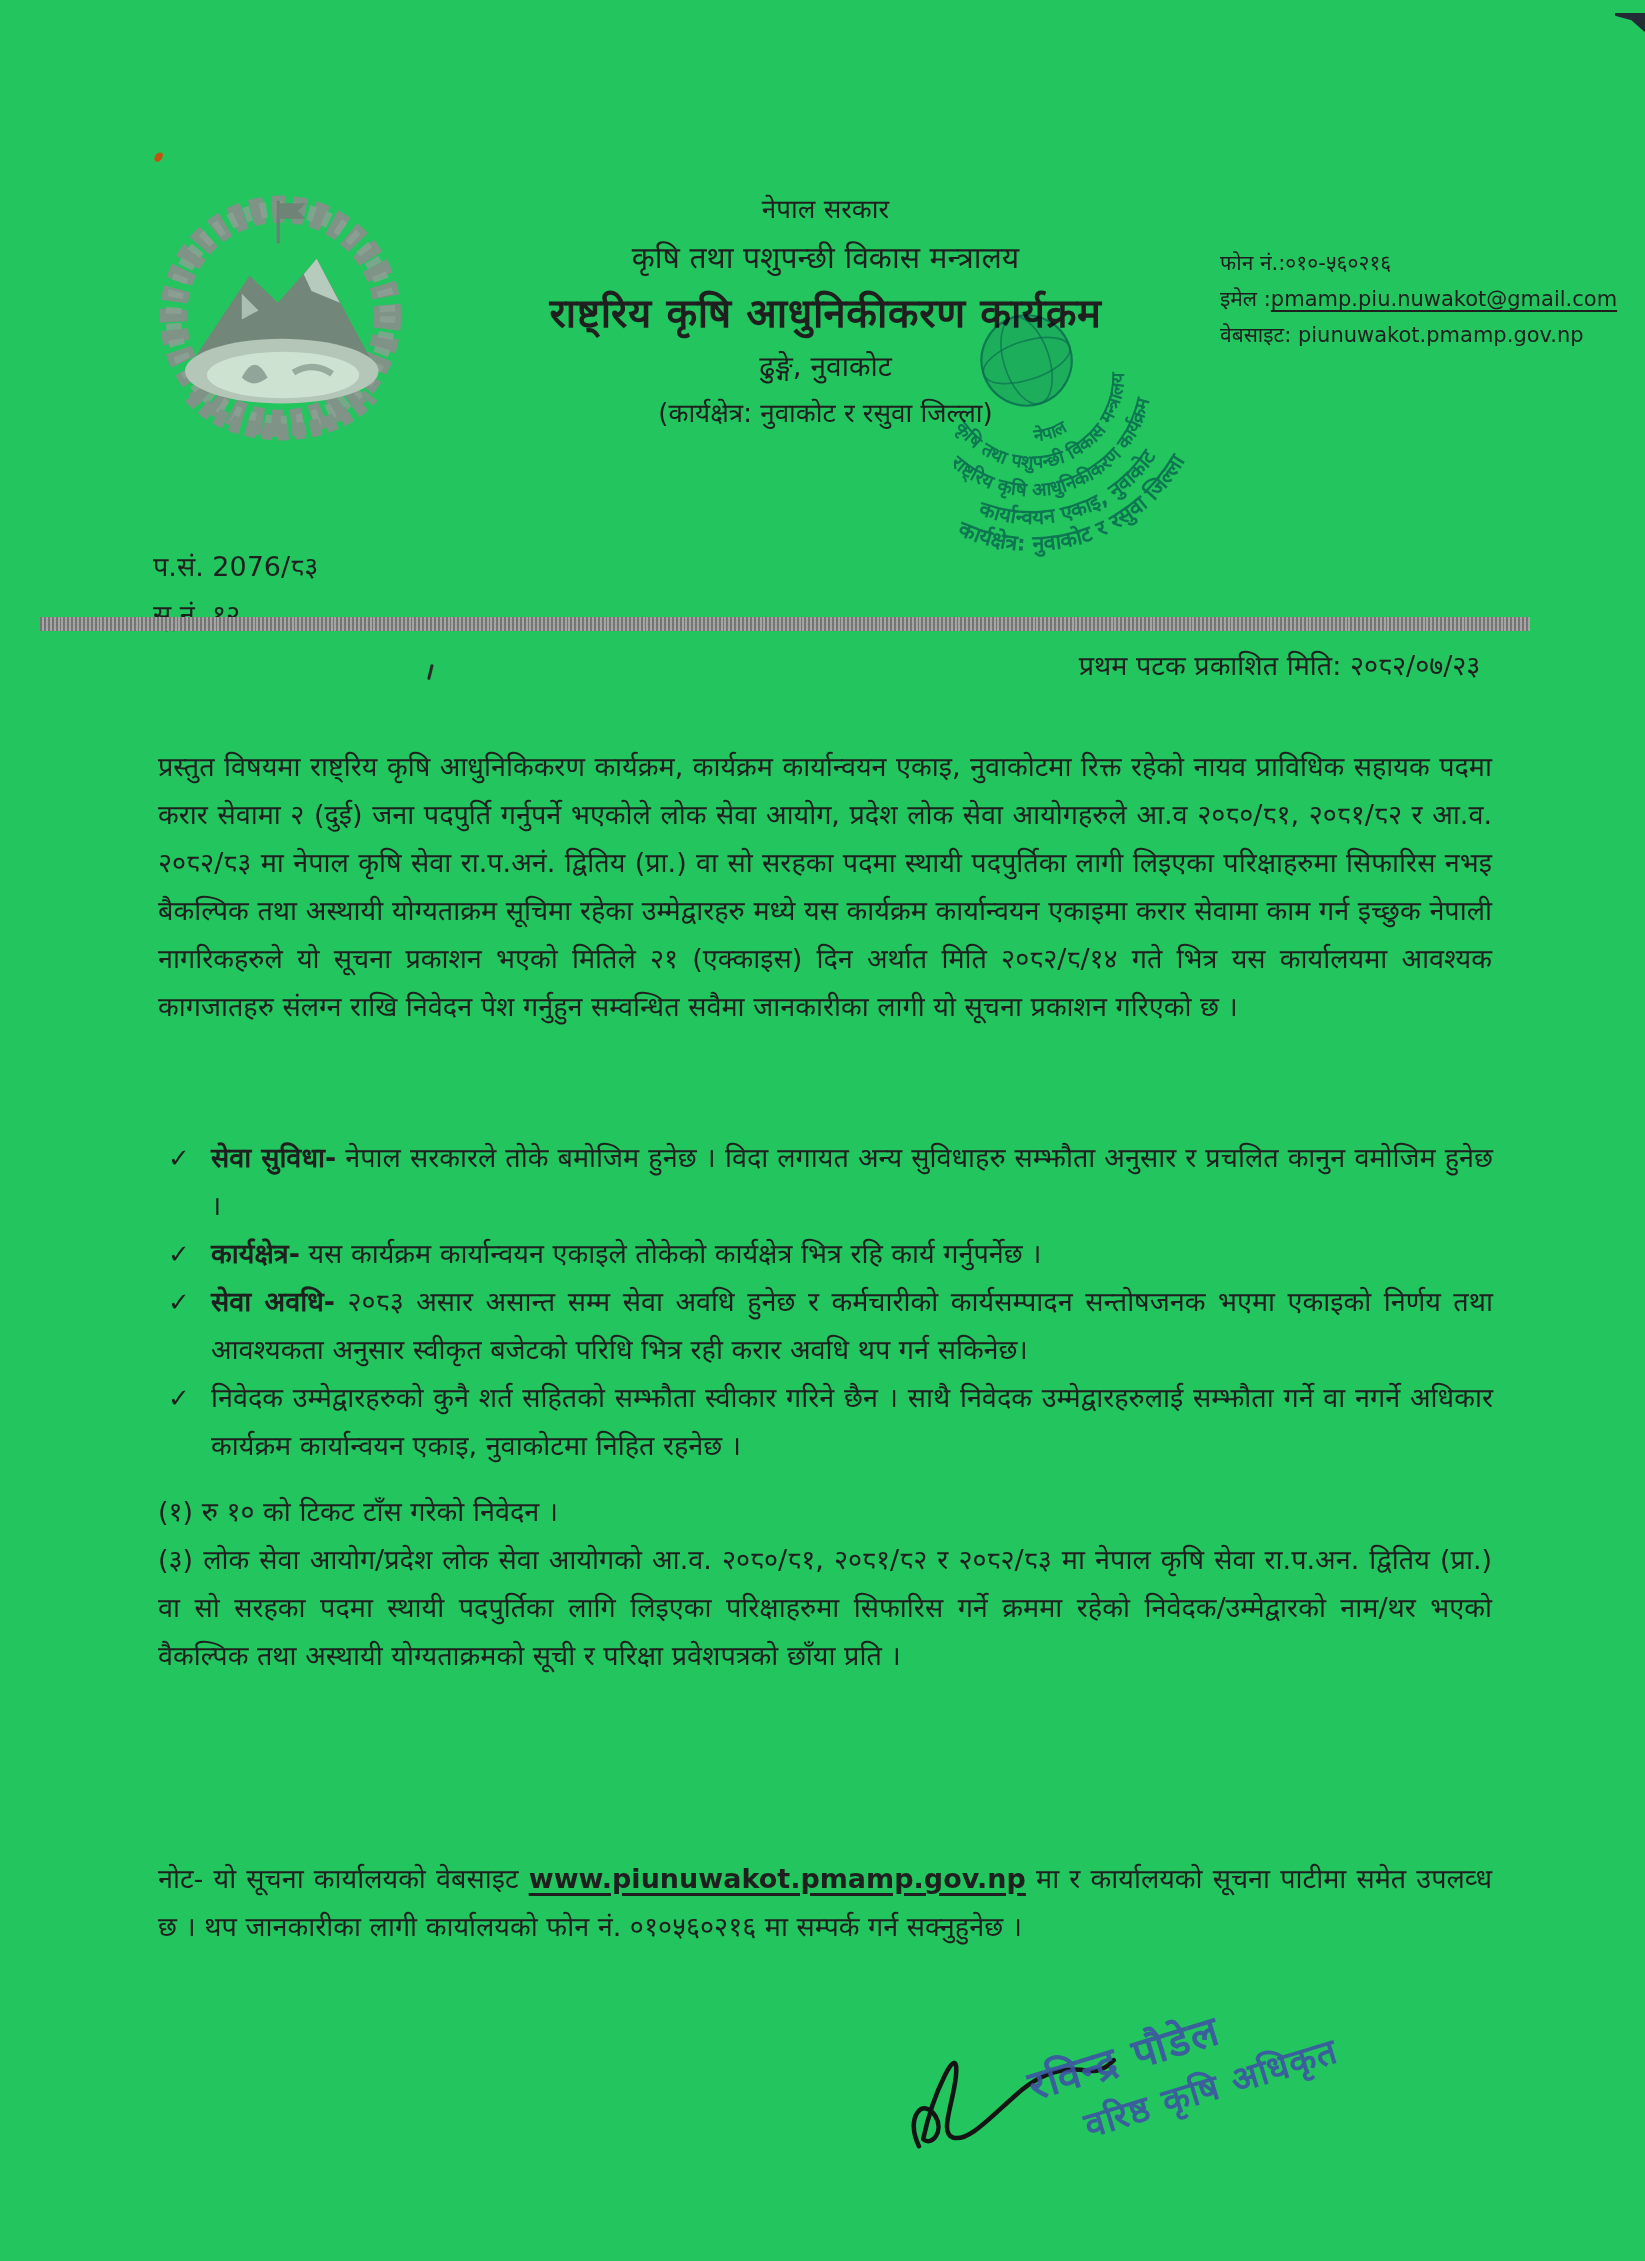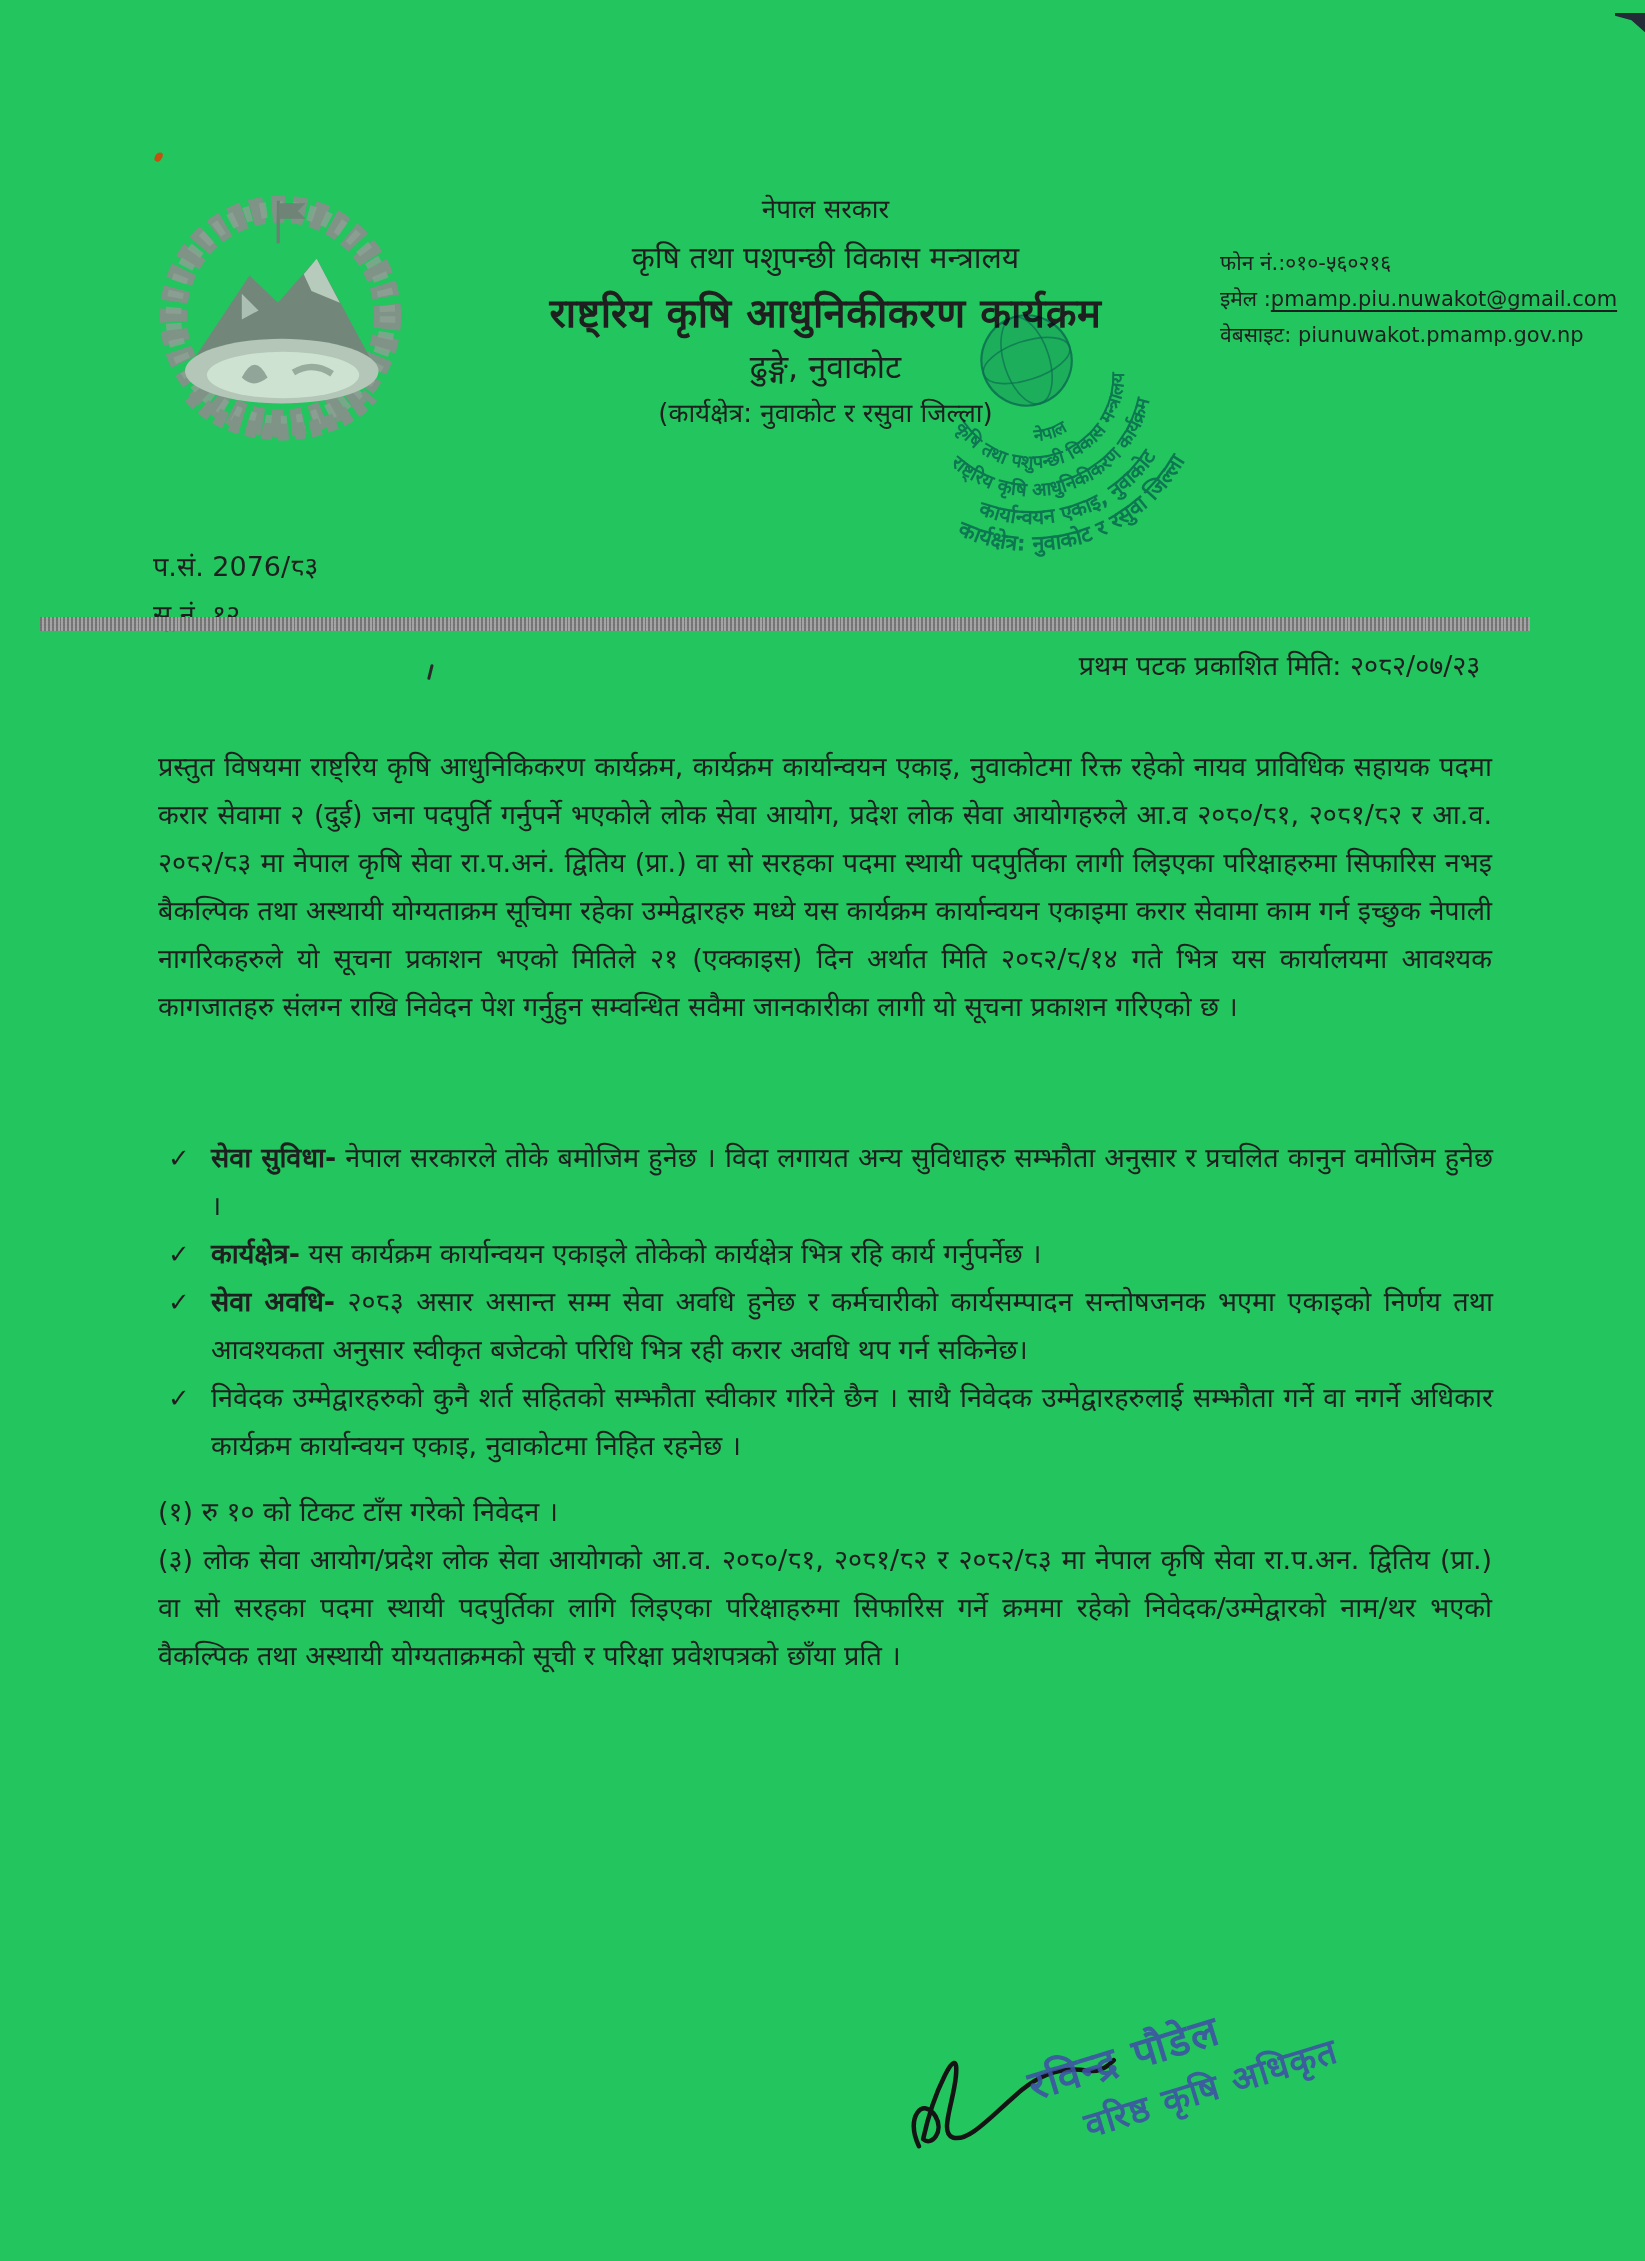--- a/index.html
+++ b/index.html
@@ -12,21 +12,21 @@
     color:#1f1f1f;
     overflow:hidden;
   }
   
   .emblem{position:absolute;left:145px;top:184px;}
   .hdr-center{position:absolute;left:387px;top:192px;width:877px;text-align:center;}
   .hdr-gov{font-size:26px;line-height:34px;margin-bottom:11.6px;}
   .hdr-ministry{font-size:30px;line-height:39px;margin-bottom:10.3px;}
   .hdr-program{font-size:40px;line-height:52px;font-weight:bold;margin-bottom:11.6px;letter-spacing:0.6px;}
   .hdr-unit{font-size:37px;line-height:48px;font-weight:bold;margin-bottom:17px;}
-  .hdr-place{font-size:32px;line-height:34px;margin-bottom:11.6px;}
+  .hdr-place{font-size:28px;line-height:34px;margin-bottom:11.6px;}
   .hdr-juris{font-size:26px;line-height:34px;}
   .contact{position:absolute;left:1220px;top:245px;font-size:21px;line-height:36px;white-space:nowrap;}
   .contact .email{ text-decoration:underline;text-underline-offset:3.9px;}
   .refs{position:absolute;left:153px;top:543px;font-size:27px;line-height:48px;}
   .divider-bar{
     position:absolute;left:40px;top:617px;width:1490px;height:13.5px;
     background:#a3a3a3;
     background-image:
       repeating-linear-gradient(90deg, rgba(110,110,110,.85) 0 1.9px, rgba(165,165,165,.85) 1.9px 3.9px),
       repeating-linear-gradient(0deg, rgba(125,125,125,.5) 0 1.3px, rgba(180,180,180,.5) 1.3px 2.6px);
@@ -159,20 +159,23 @@
       <span class="check">✓</span>
       <span class="btext"><span class="lead"></span><span>निवेदक उम्मेद्वारहरुको कुनै शर्त सहितको सम्झौता स्वीकार गरिने छैन । साथै निवेदक उम्मेद्वारहरुलाई सम्झौता गर्ने वा नगर्ने अधिकार कार्यक्रम कार्यान्वयन एकाइ, नुवाकोटमा निहित रहनेछ ।</span></span>
     </div>
   </div>
 
   <div class="docs">
     <p>(१) रु १० को टिकट टाँस गरेको निवेदन ।</p>
     <p>(३) लोक सेवा आयोग/प्रदेश लोक सेवा आयोगको आ.व. २०८०/८१, २०८१/८२ र २०८२/८३ मा नेपाल कृषि सेवा रा.प.अन. द्वितिय (प्रा.) वा सो सरहका पदमा स्थायी पदपुर्तिका लागि लिइएका परिक्षाहरुमा सिफारिस गर्ने क्रममा रहेको निवेदक/उम्मेद्वारको नाम/थर भएको वैकल्पिक तथा अस्थायी योग्यताक्रमको सूची र परिक्षा प्रवेशपत्रको छाँया प्रति ।</p>
   </div>
 
+  <div class="note">
+    <span>नोट- यो सूचना कार्यालयको वेबसाइट </span><span class="link">www.piunuwakot.pmamp.gov.np</span><span> मा र कार्यालयको सूचना पाटीमा समेत उपलव्ध छ । थप जानकारीका लागी कार्यालयको फोन नं. ०१०५६०२१६ मा सम्पर्क गर्न सक्नुहुनेछ ।</span>
+  </div>
 
   <svg class="signature" width="277" height="155" viewBox="0 0 430 240" aria-hidden="true">
     <path d="M26 176 C10 128 44 100 58 134 C68 158 46 180 34 166 C60 96 112 18 98 76 C88 118 60 160 80 170 C104 182 150 140 196 112 C232 90 268 86 300 96 C318 102 332 96 344 86" fill="none" stroke="#141414" stroke-width="7" stroke-linecap="round" stroke-linejoin="round"></path>
   </svg>
 
   <div class="sig-stamp">
     <div class="sig-name">रविन्द्र पौडेल</div>
     <div class="sig-title">वरिष्ठ कृषि अधिकृत</div>
   </div>
 

